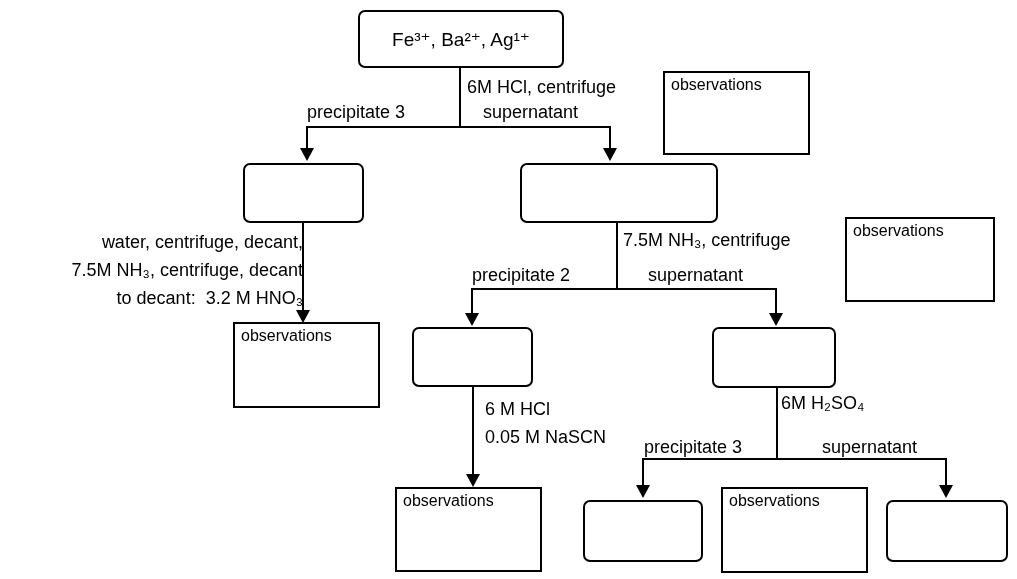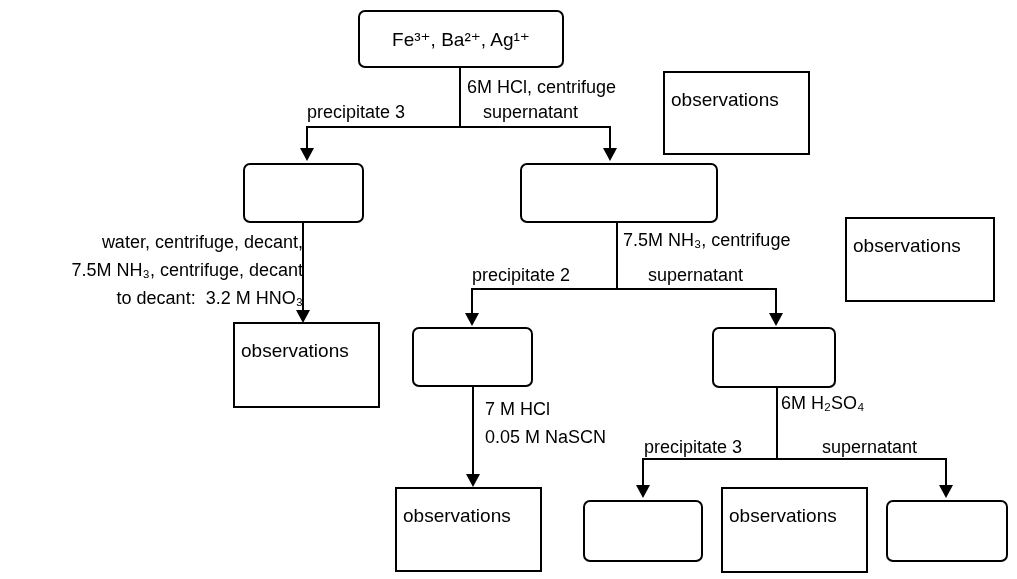--- a/index.html
+++ b/index.html
@@ -21,22 +21,22 @@
     display: flex;
     align-items: center;
     justify-content: center;
     font-size: 19px;
   }
   .obox {
     position: absolute;
     border: 2px solid #000;
     background: #fff;
     box-sizing: border-box;
-    font-size: 19px;
-    padding: 16px 6px;
+    font-size: 16px;
+    padding: 3px 6px;
   }
   .vline, .hline { position: absolute; background: #000; }
   .ah-down {
     position: absolute;
     width: 0; height: 0;
     border-left: 7px solid transparent;
     border-right: 7px solid transparent;
     border-top: 13px solid #000;
   }
   .lbl {
@@ -106,21 +106,21 @@
   <div class="lbl" style="left:648px;top:264px;">supernatant</div>
 
   <div class="obox" style="left:845px;top:217px;width:150px;height:85px;">
     <span>observations</span>
   </div>
 
   <div class="rbox" style="left:412px;top:327px;width:121px;height:60px;"></div>
 
   <div class="rbox" style="left:712px;top:327px;width:124px;height:61px;"></div>
 
-  <div class="lbl" style="left:485px;top:398px;">7 M HCl</div>
+  <div class="lbl" style="left:485px;top:398px;">6 M HCl</div>
   <div class="lbl" style="left:485px;top:426px;">0.05 M NaSCN</div>
 
   <div class="vline" style="left:472px;top:386px;width:2px;height:90px;"></div>
   <div class="ah-down" style="left:466px;top:474px;"></div>
 
   <div class="obox" style="left:395px;top:487px;width:147px;height:85px;">
     <span>observations</span>
   </div>
 
   <div class="vline" style="left:776px;top:387px;width:2px;height:72px;"></div>

